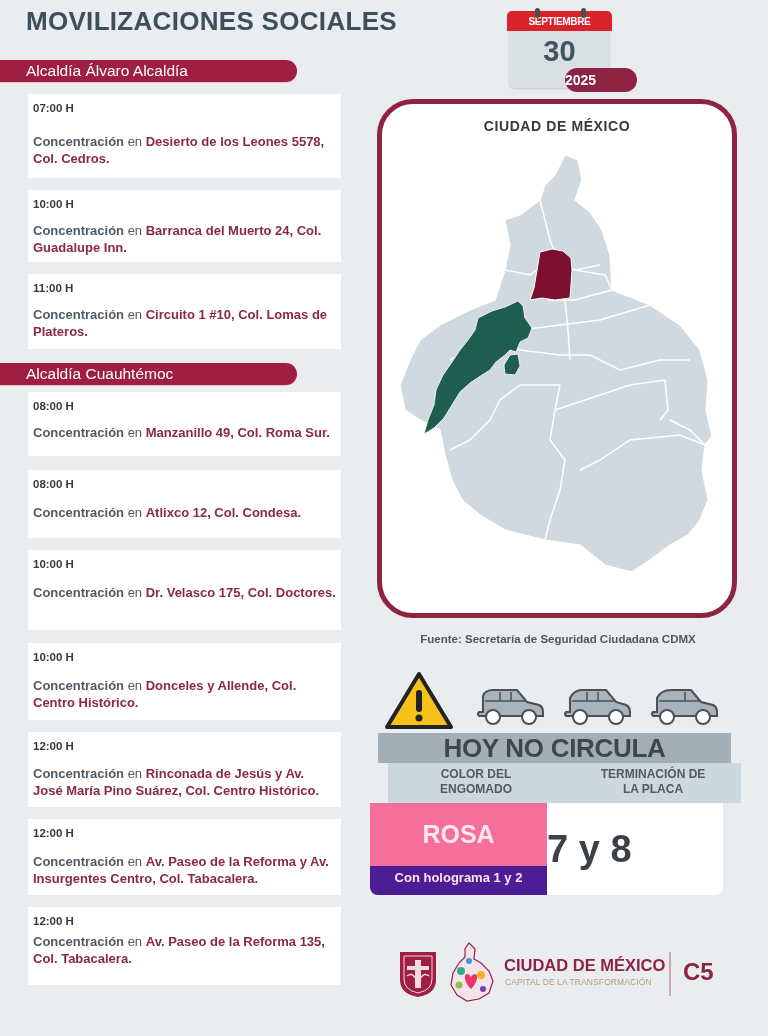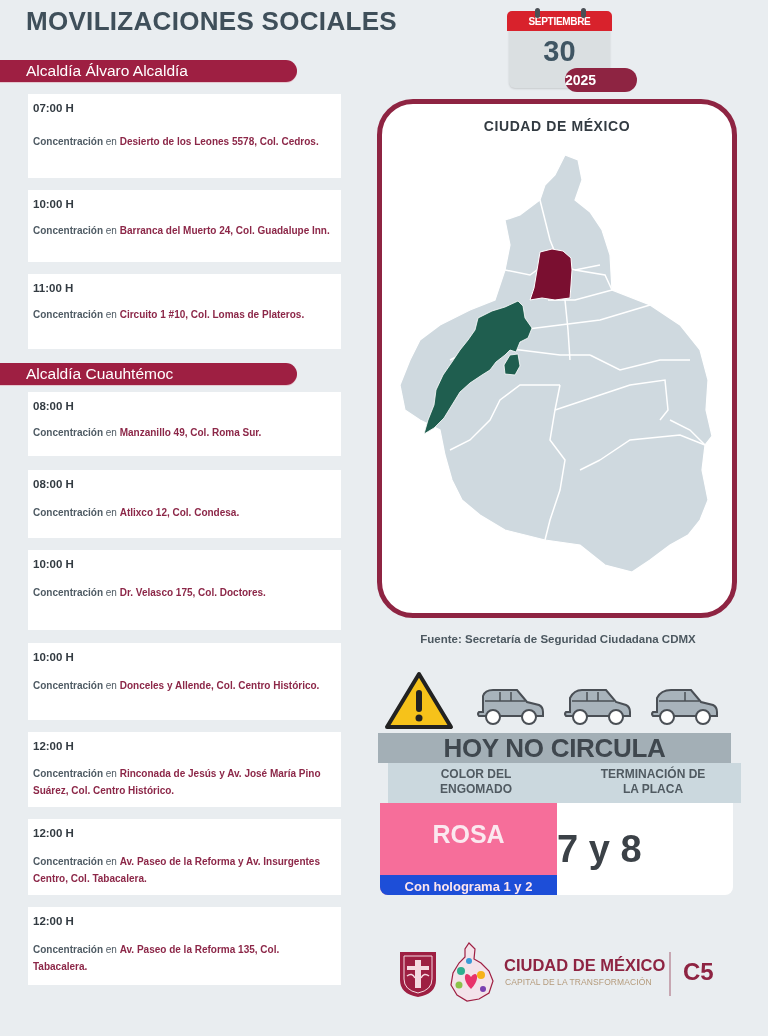--- a/index.html
+++ b/index.html
@@ -20,21 +20,21 @@
     background: #9e1f42; border-radius: 0 12px 12px 0;
     color: #fff; font-size: 15.5px; padding-left: 26px; line-height: 22px;
     box-shadow: 0 1px 0 #e3c6cd;
   }
   .card {
     position: absolute; left: 28px; width: 313px;
     background: #ffffff;
     padding: 8px 5px 0 5px;
   }
   .card .time { font-size: 11.5px; font-weight: bold; color: #333b42; }
-  .card .desc { font-size: 10px; line-height: 17px; color: #4a555e; }
+  .card .desc { font-size: 13px; line-height: 17px; color: #4a555e; }
   .card .desc .lead { font-weight: bold; color: #4f5b64; }
   .card .desc .en { font-weight: normal; color: #4f5b64; }
   .card .desc .addr { font-weight: bold; color: #8c2748; }
 
   
   .cal { position: absolute; left: 507px; top: 11px; width: 125px; height: 82px; }
   .cal .body {
     position: absolute; left: 2px; top: 9px; width: 101px; height: 68px;
     background: #dadfe1; border-radius: 6px;
     box-shadow: 0 1px 2px rgba(0,0,0,0.15);
@@ -82,34 +82,34 @@
   }
   .hnc-sub {
     position: absolute; left: 388px; top: 763px; width: 353px; height: 40px;
     background: #cbd8de;
   }
   .hnc-sub .col {
     position: absolute; top: 4px; width: 176px; text-align: center;
     font-size: 12px; font-weight: bold; color: #505a61; line-height: 15px;
   }
   .hnc-body {
-    position: absolute; left: 380px; top: 803px; width: 353px; height: 92px;
+    position: absolute; left: 370px; top: 803px; width: 353px; height: 92px;
     background: #fff; border-radius: 0 0 8px 8px; overflow: hidden;
   }
   .rosa {
     position: absolute; left: 0; top: 0; width: 177px; height: 92px;
     background: #f66e9a;
   }
   .rosa .name {
     position: absolute; left: 0; top: 17px; width: 100%; text-align: center;
     color: #fbe8ef; font-size: 25px; font-weight: bold;
   }
   .rosa .holo {
-    position: absolute; left: 0; bottom: 0; width: 100%; height: 20px;
-    background: #1d4ed8; color: #fde5ee; font-size: 13px; text-align: center; line-height: 24px;
+    position: absolute; left: 0; bottom: 0; width: 100%; height: 29px;
+    background: #4c1d95; color: #fde5ee; font-size: 13px; text-align: center; line-height: 24px;
     font-weight: bold;
   }
   .plate {
     position: absolute; left: 177px; top: 0; width: 176px; height: 92px;
     text-align: left; font-size: 38px; font-weight: bold; color: #3b4147; line-height: 92px;
   }
 
   
   .logo-shield { position: absolute; left: 398px; top: 950px; }
   .logo-map { position: absolute; left: 447px; top: 941px; }
@@ -218,21 +218,21 @@
   <div class="time">12:00 H</div>
   <div class="desc" style="margin-top:14px">
     <span class="lead">Concentración</span>
     <span class="en">en</span>
     <span class="addr">Av. Paseo de la Reforma y Av. Insurgentes Centro, Col. Tabacalera.</span>
   </div>
 </div>
 
 <div class="card" style="top:907px;height:78px">
   <div class="time">12:00 H</div>
-  <div class="desc" style="margin-top:14px">
+  <div class="desc" style="margin-top:6px">
     <span class="lead">Concentración</span>
     <span class="en">en</span>
     <span class="addr">Av. Paseo de la Reforma 135, Col. Tabacalera.</span>
   </div>
 </div>
 
 <div class="map-frame">
   <div class="map-title">CIUDAD  DE  MÉXICO</div>
   <svg class="map-svg" width="350" height="509" viewBox="382 104 350 509">
 

